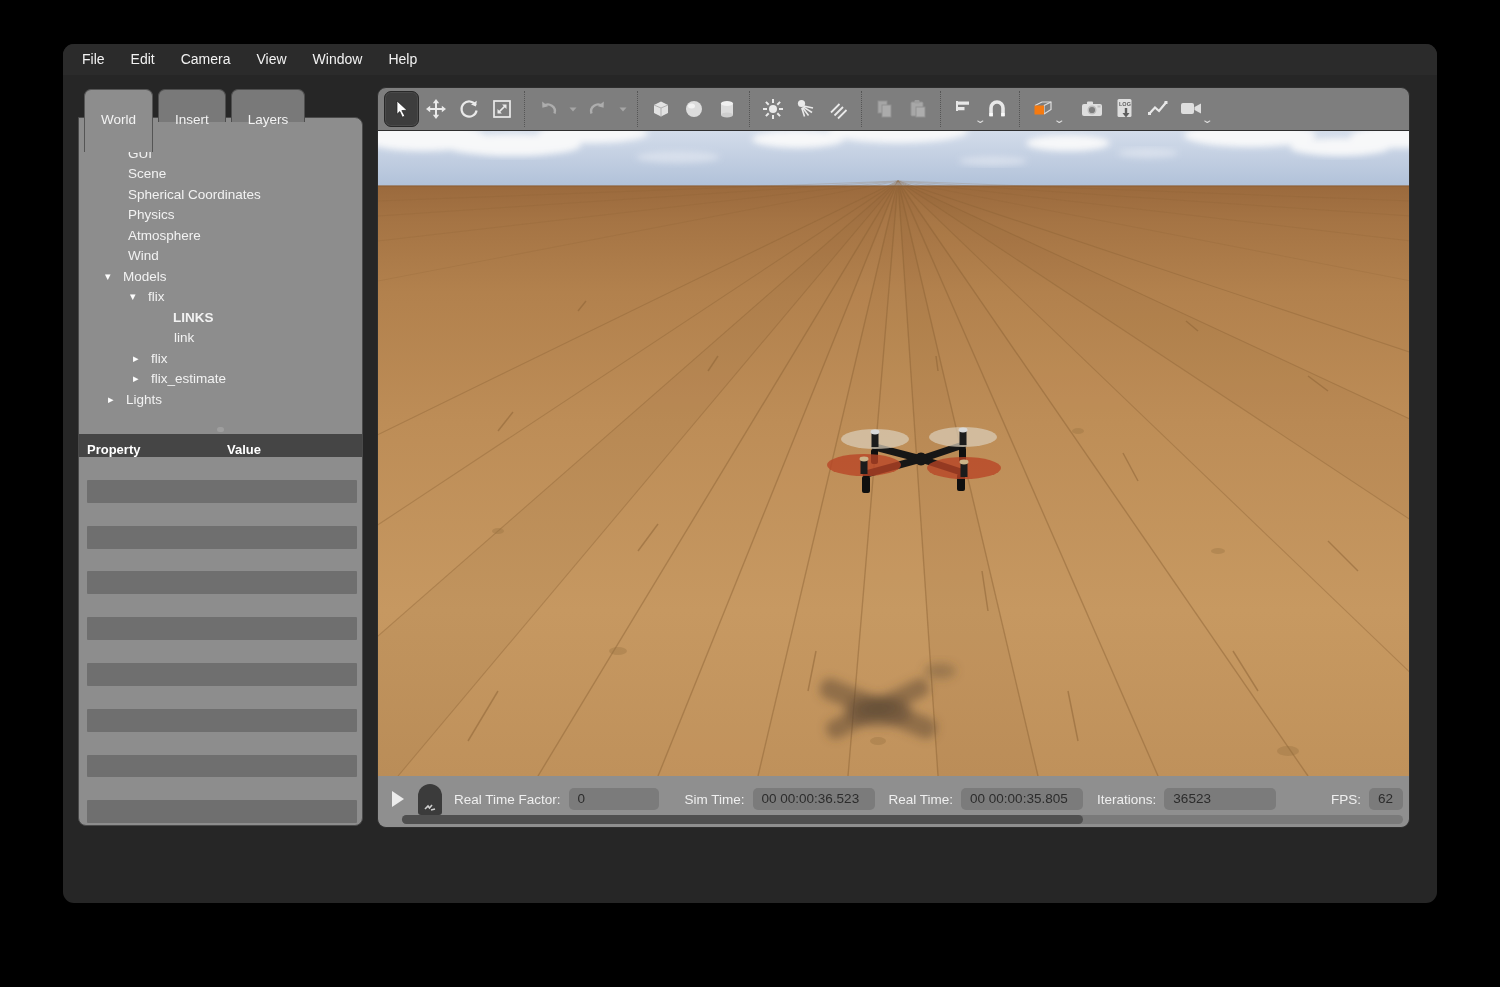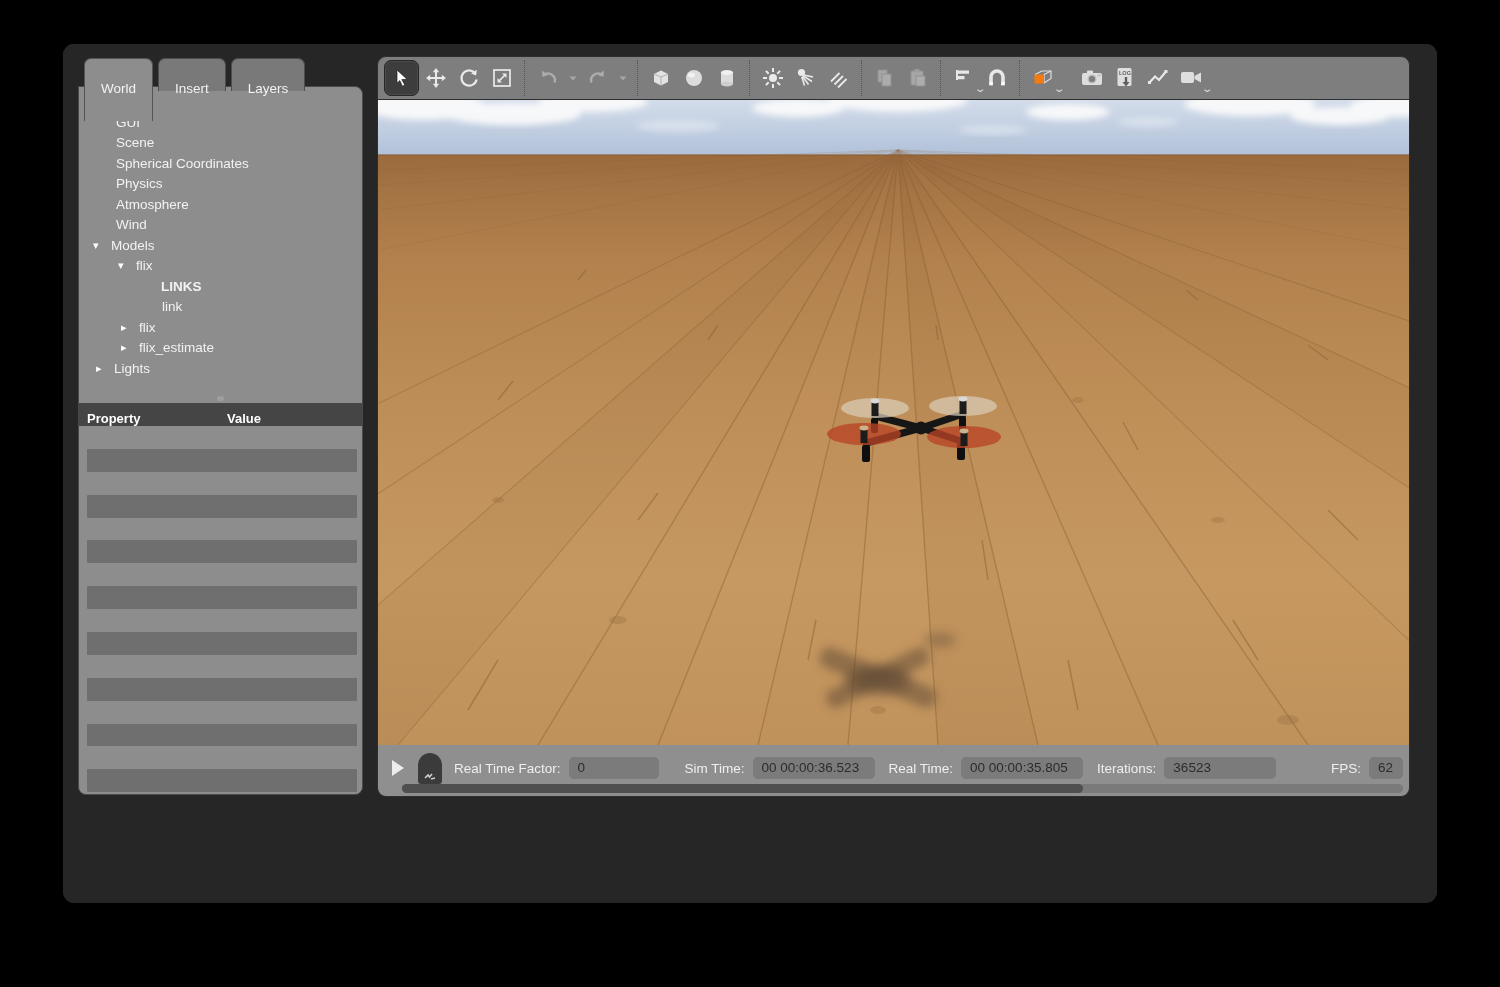--- a/index.html
+++ b/index.html
@@ -19,21 +19,21 @@
   
   .content{position:relative;height:797px;background:#262626;}
   
   .sidebar{position:absolute;left:15px;top:14px;width:285px;}
   .tabs{display:flex;gap:5px;height:29px;margin-left:6px;position:relative;z-index:2;}
   .tab{padding:16px 16px;line-height:28px;font-size:13.5px;color:#f3f3f3;background:#797979;
        border:1px solid #4e4e4e;border-bottom:none;border-radius:7px 7px 0 0;}
   .tab.active{background:#8d8d8d;height:30px;border-color:#555;}
   .panel-body{height:707px;background:#8d8d8d;border:1px solid #4a4a4a;margin-top:-1px;
               border-radius:0 8px 8px 8px;overflow:hidden;display:flex;flex-direction:column;position:relative;z-index:1;}
-  .tree{height:307px;padding-top:25px;box-sizing:border-box;}
+  .tree{height:307px;padding-top:25px;box-sizing:border-box;margin-left:12px;}
   .tree-row{height:20.5px;display:flex;align-items:center;font-size:13.5px;color:#f2f2f2;white-space:nowrap;}
   .tree-arrow{width:18px;font-size:11px;color:#fdfdfd;flex:none;}
   .tree-label.bold{font-weight:bold;}
   .splitter{height:9px;position:relative;}
   .splitter .grip{position:absolute;left:50%;top:2px;width:7px;height:5px;margin-left:-4px;
                   border-radius:3px;background:#9e9e9e;}
   .prop-header{height:23px;background:#454545;display:flex;align-items:flex-end;
                font-size:13px;font-weight:bold;color:#fff;flex:none;}
   .prop-col1{padding-left:8px;width:148px;box-sizing:border-box;}
   .prop-rows{flex:1;}
@@ -69,20 +69,28 @@
         line-height:22px;padding:0 9px;box-sizing:border-box;white-space:nowrap;overflow:hidden;}
   .hscroll{position:absolute;left:24px;right:6px;bottom:3px;height:9px;border-radius:5px;background:#7a7a7a;}
   .hthumb{position:absolute;left:0;top:0;height:9px;width:68%;border-radius:5px;background:#4f4f4f;}
 </style>
 </head>
 <body>
 
 <div class="window">
 
 
+  <div class="menubar" id="menubar">
+      <div class="menu-item">File</div>
+      <div class="menu-item">Edit</div>
+      <div class="menu-item">Camera</div>
+      <div class="menu-item">View</div>
+      <div class="menu-item">Window</div>
+      <div class="menu-item">Help</div>
+    </div>
 
   <div class="content">
 
     <div class="sidebar">
       <div class="tabs" id="tabs">
           <div class="tab active">World</div>
           <div class="tab">Insert</div>
           <div class="tab">Layers</div>
         </div>
       <div class="panel-body">

